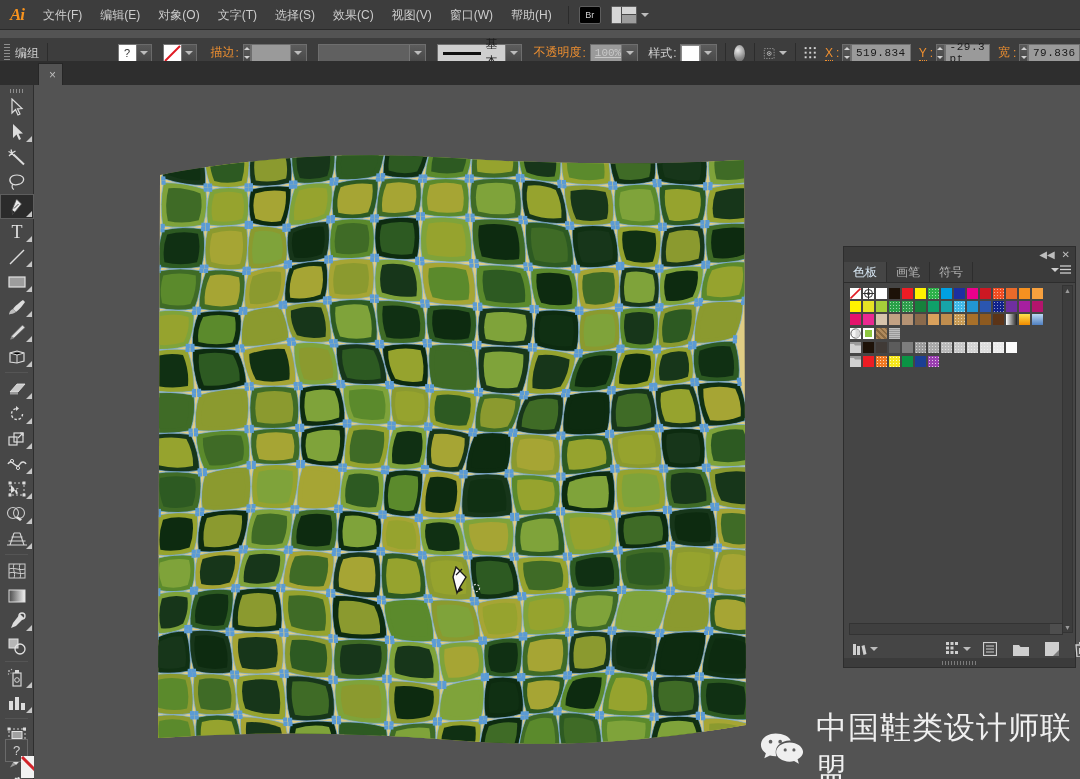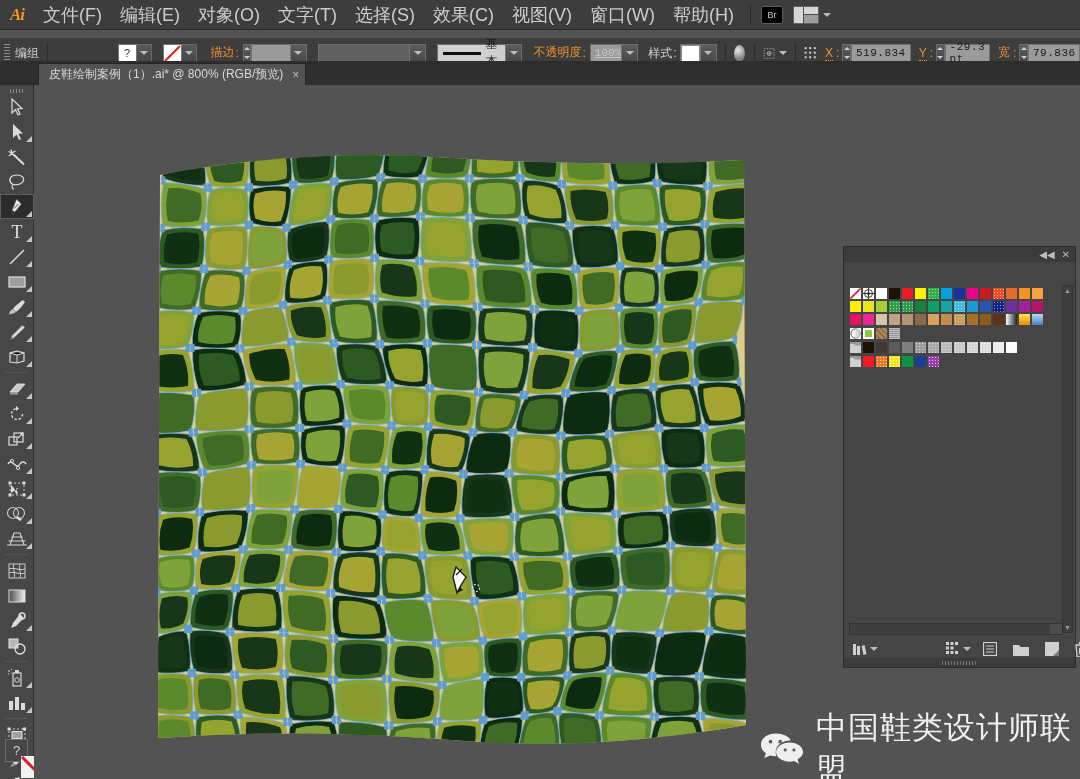--- a/index.html
+++ b/index.html
@@ -15,21 +15,21 @@
     position:absolute; left:0; top:0; width:1080px; height:30px;
     background:#3d3d3d; display:flex; align-items:center;
     border-bottom:1px solid #2a2a2a;
   }
   #ai-logo{
     width:34px; height:46px; display:flex; align-items:center; justify-content:center;
     color:#f7931e; font-weight:bold; font-size:17px; font-style:italic;
     font-family:"Liberation Serif",serif; letter-spacing:-1px;
   }
   .menu-item{
-    padding:0 9px; height:30px; line-height:30px; font-size:18px; color:#cdcdcd;
+    padding:0 9px; height:30px; line-height:30px; font-size:12px; color:#cdcdcd;
     white-space:nowrap; cursor:default;
   }
   .mb-sep{ width:1px; height:18px; background:#2b2b2b; margin:0 7px; }
   .mb-btn{
     width:22px; height:18px; border:1px solid #5d5d5d; background:#000000;
     border-radius:2px; font-size:9px; color:#d0d0d0; display:flex;
     align-items:center; justify-content:center; margin-left:3px;
   }
   .mb-layout{
     width:26px; height:18px; border:1px solid #606060; background:#4a4a4a;
@@ -355,21 +355,20 @@
   <span style="color:#f09030;margin:0 3px;">:</span>
   <div class="stepper">
       <i class="up"></i>
       <i class="dn"></i>
     </div>
   <div class="field" style="width:52px;">79.836</div>
 </div>
 
 <div id="tabbar">
   <div id="doc-tab">
-    <span>皮鞋绘制案例（1）.ai* @ 800% (RGB/预览)</span>
     <span class="x">×</span>
   </div>
 </div>
 
 <div id="toolbar">
   <div style="height:6px;display:flex;align-items:center;justify-content:center;">
     <i style="width:14px;height:4px;background-image:repeating-linear-gradient(to right,#8e8e8e 0 1px,transparent 1px 3px);"></i>
   </div>
 
   <div class="tool">
@@ -2012,20 +2011,35 @@
       <circle cx="37" cy="21" r="1.7" fill="#5e5e5e"></circle>
   </svg>
   <span class="wm-text">中国鞋类设计师联盟</span>
 </div>
 
 <div id="panel">
   <div id="panel-head">
     <span class="ic">◀◀</span>
     <span class="ic">✕</span>
   </div>
+  <div id="panel-tabs">
+    <div class="ptab active">色板</div>
+    <div class="ptab">画笔</div>
+    <div class="ptab">符号</div>
+    <div id="panel-menu">
+      <i class="caret" style="margin:0;border-top-color:#cfcfcf;"></i>
+      <svg width="11" height="9" viewBox="0 0 11 9">
+          <g stroke="#cfcfcf" stroke-width="1.3">
+            <line x1="0" y1="1" x2="11" y2="1"></line>
+            <line x1="0" y1="4.5" x2="11" y2="4.5"></line>
+            <line x1="0" y1="8" x2="11" y2="8"></line>
+          </g>
+        </svg>
+    </div>
+  </div>
 
   <div id="swatch-area">
       <div class="srow">
         <div class="sw" style="background: rgb(255, 255, 255);"><svg width="11" height="11" viewBox="0 0 11 11">
             <line x1="0.5" y1="10.5" x2="10.5" y2="0.5" stroke="#e01b24" stroke-width="1.6"></line>
           </svg></div>
         <div class="sw" style="background: rgb(255, 255, 255);"><svg width="11" height="11" viewBox="0 0 11 11">
             <circle cx="5.5" cy="5.5" r="4" fill="none" stroke="#333"></circle>
             <circle cx="5.5" cy="5.5" r="1.6" fill="#333"></circle>
             <g stroke="#333">

